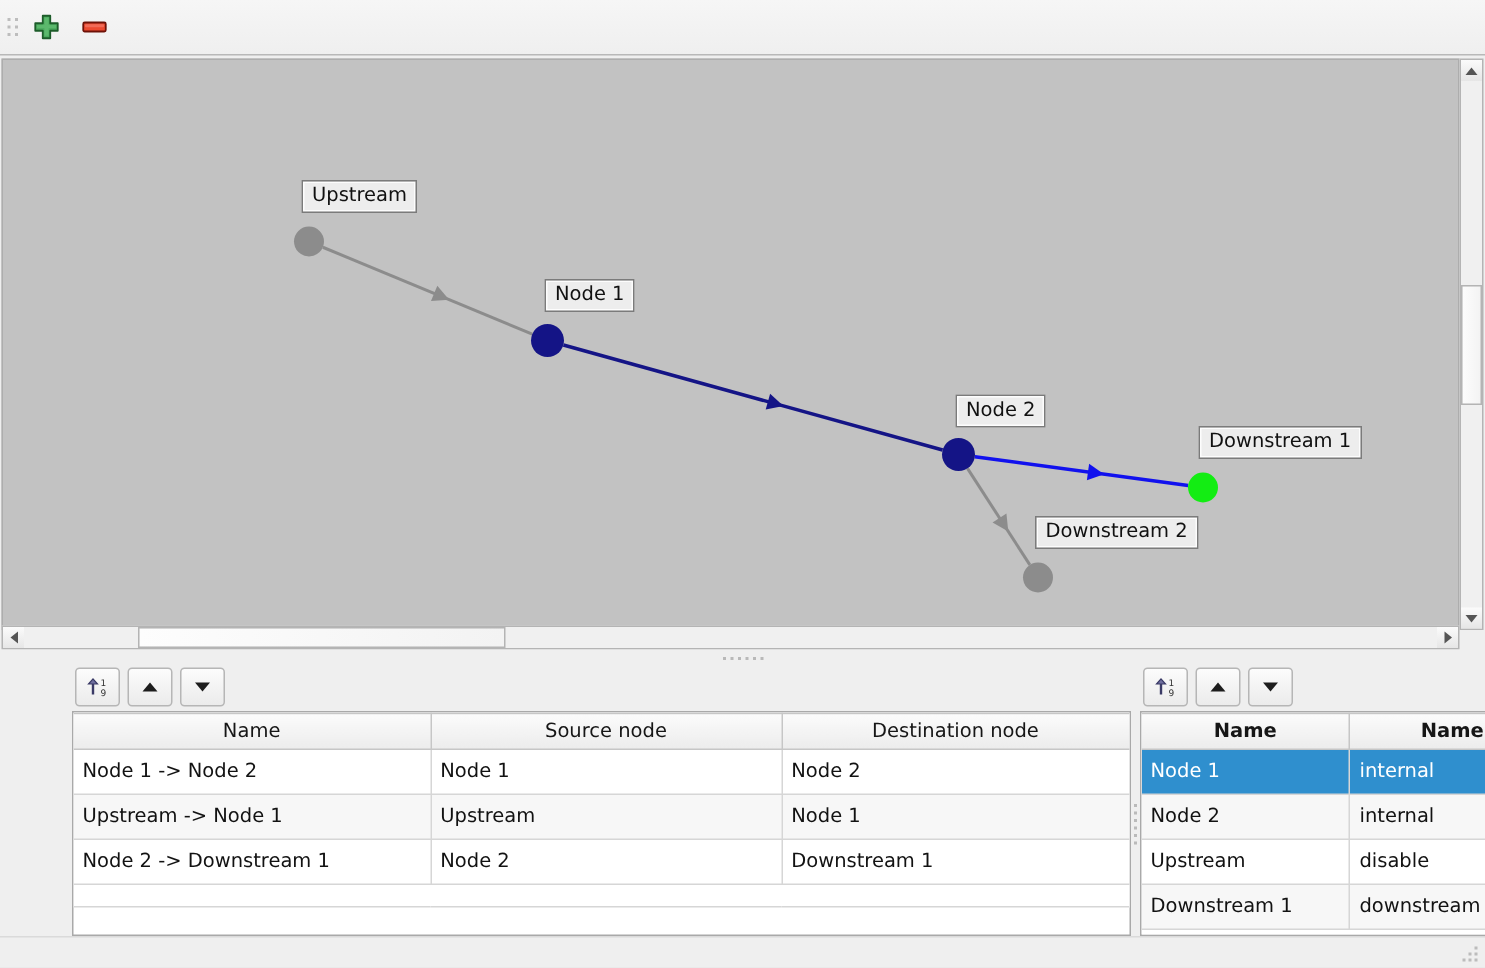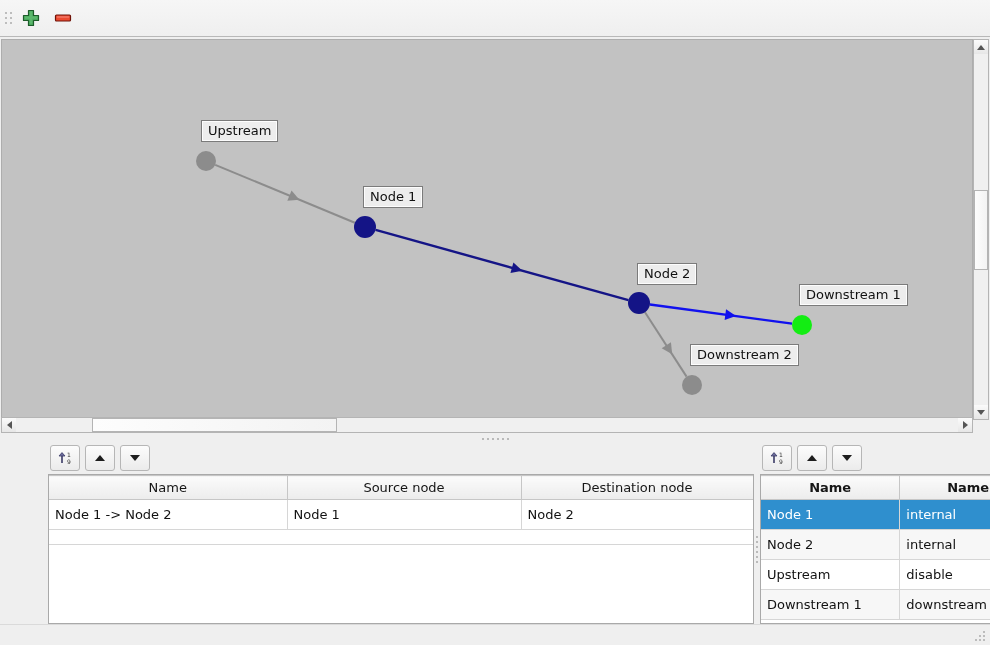--- a/index.html
+++ b/index.html
@@ -390,20 +390,30 @@
             <th>Source node</th>
             <th>Destination node</th>
           </tr>
         </thead>
       <tbody id="left-body">
           <tr>
             <td>Node 1 -&gt; Node 2</td>
             <td>Node 1</td>
             <td>Node 2</td>
           </tr>
+          <tr class="alt">
+            <td>Upstream -&gt; Node 1</td>
+            <td>Upstream</td>
+            <td>Node 1</td>
+          </tr>
+          <tr>
+            <td>Node 2 -&gt; Downstream 1</td>
+            <td>Node 2</td>
+            <td>Downstream 1</td>
+          </tr>
           <tr>
             <td class="empty" colspan="3"></td>
           </tr>
         </tbody>
     </table>
   </div>
 
   <div id="splitter-v">
     <div class="dots">
       <i></i>

